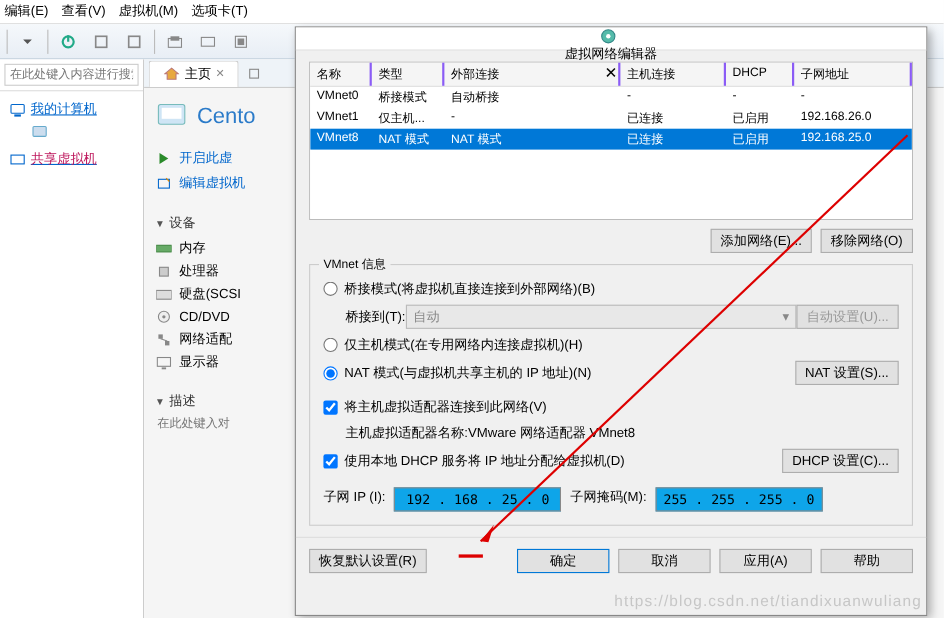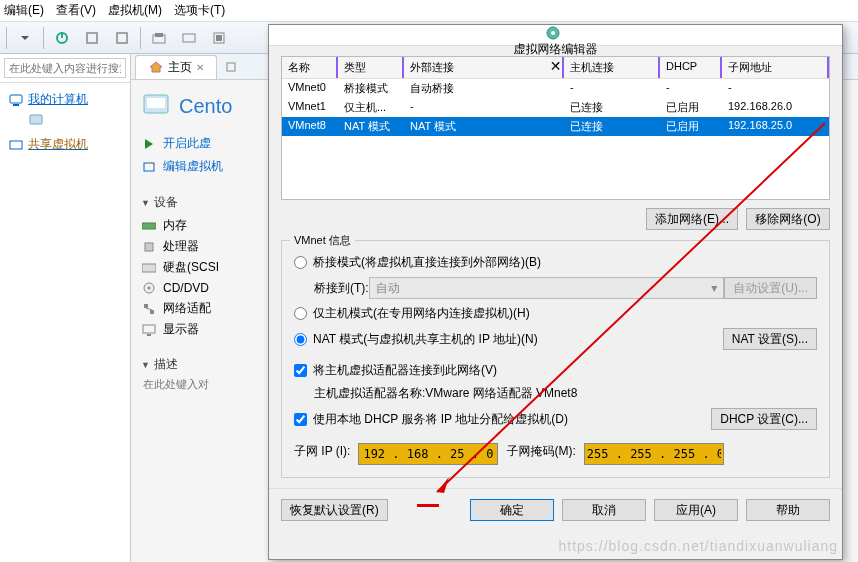--- a/index.html
+++ b/index.html
@@ -72,21 +72,21 @@
     
     .group-box { border: 1px solid #ccc; margin-top: 10px; padding: 10px 12px 12px; position: relative; }
     .group-title { position: absolute; top: -8px; left: 8px; background: #f0f0f0; padding: 0 4px; font-size: 11px; }
     
     .radio-row { display: flex; align-items: center; gap: 6px; padding: 3px 0; }
     .radio-row input[type=radio], .radio-row input[type=checkbox] { margin: 0; }
     .sub-row { display: flex; align-items: center; gap: 0; padding: 3px 0 3px 20px; }
     .combo { flex: 1; height: 22px; background: #e8e8e8; border: 1px solid #bbb; color: #888; display: flex; align-items: center; padding: 0 6px; justify-content: space-between; }
     
     .ip-row { display: flex; align-items: flex-start; gap: 8px; margin-top: 10px; }
-    .ip-input { width: 140px; height: 22px; border: 1px solid #888; background: #eab308; text-align: center; font-family: monospace; font-size: 12px; }
+    .ip-input { width: 152px; height: 22px; border: 1px solid #888; background: #0ea5e9; text-align: center; font-family: monospace; font-size: 12px; }
     
     .dialog-footer { display: flex; justify-content: space-between; padding: 10px 12px; border-top: 1px solid #ddd; align-items: center; }
     .footer-right { display: flex; gap: 8px; }
     
     .underline-red { position: absolute; width: 22px; height: 3px; background: #d00; }
     .arrow-svg { position: absolute; left: 0; top: 0; pointer-events: none; }
     
     .watermark { position: absolute; bottom: 8px; right: 20px; color: rgba(120,120,120,0.35); font-size: 14px; letter-spacing: 1px; }
   </style>
 </head>
@@ -168,21 +168,21 @@
             </span>
           <span style="color:#ccc; filter:blur(1px);"></span>
         </div>
       </div>
       <div class="tree-item root" style="margin-top:4px;">
         <span class="icon-sm">
             <svg width="14" height="14">
               <rect x="1" y="3" width="12" height="8" fill="none" stroke="#06c"></rect>
             </svg>
           </span>
-        <span style="color:#a16207; text-decoration:none;">共享虚拟机</span>
+        <span style="color:#be185d; text-decoration:none;">共享虚拟机</span>
       </div>
     </div>
   </div>
 
   <div class="content">
     <div class="tab-bar">
       <div class="tab">
         <span class="icon-sm">
             <svg width="14" height="14">
               <path d="M7 2 L13 7 L11 7 L11 12 L3 12 L3 7 L1 7 Z" fill="#e8a840" stroke="#b77"></path>

